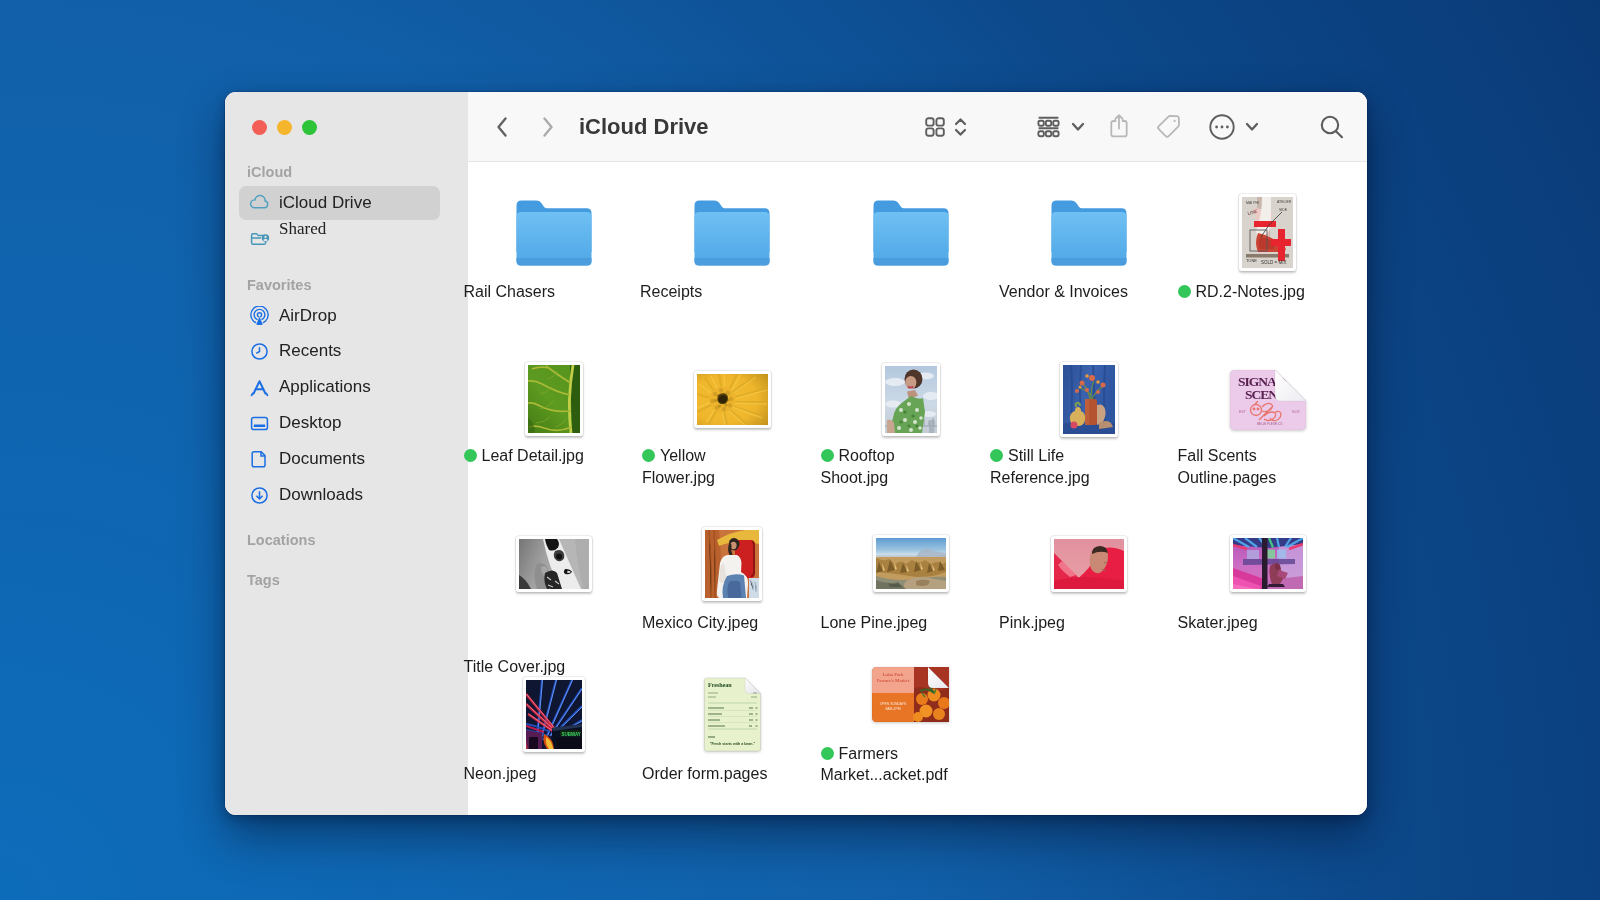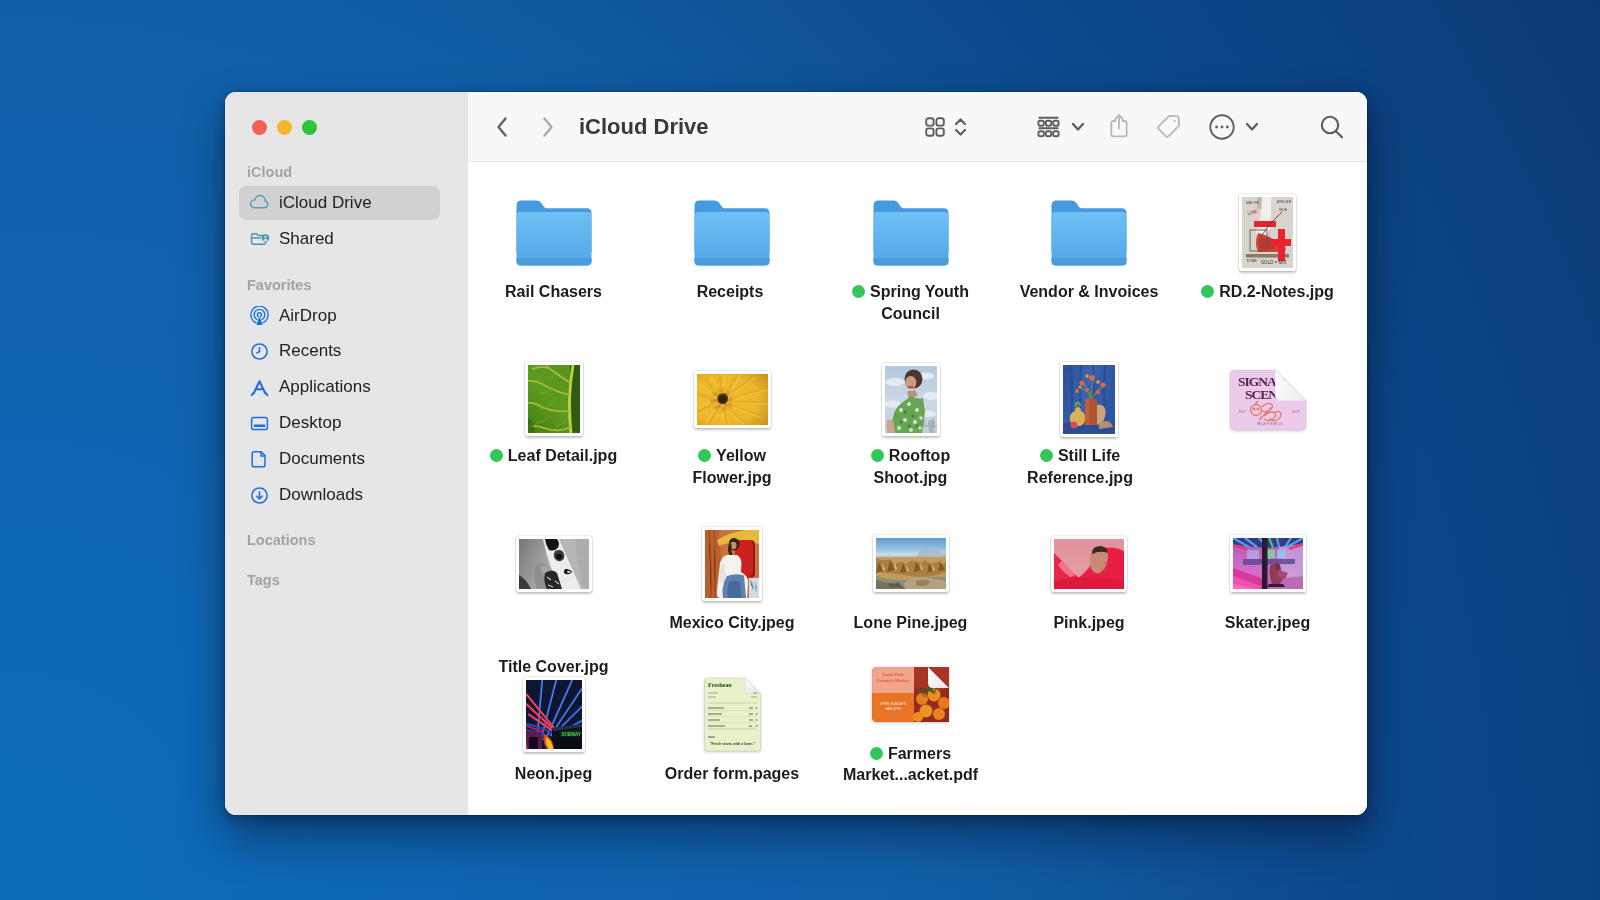--- a/index.html
+++ b/index.html
@@ -12,37 +12,37 @@
   .sidebar{position:absolute;left:0;top:0;width:243px;height:723px;background:#e7e6e6;}
   .tl{position:absolute;top:27.5px;width:15px;height:15px;border-radius:50%;}
   .shead{position:absolute;left:22px;font-size:14.5px;font-weight:bold;color:#a4a3a3;}
   .srow{position:absolute;left:54px;font-size:17px;color:#222;white-space:nowrap;}
   .sicon{position:absolute;left:24px;width:21px;height:21px;}
   .selrect{position:absolute;left:14px;top:94px;width:201px;height:34px;border-radius:7px;background:#d2d1d1;}
   .main{position:absolute;left:243px;top:0;width:899px;height:723px;background:#fff;}
   .toolbar{position:absolute;left:0;top:0;width:899px;height:69px;background:#f9f8f8;border-bottom:1px solid #e6e5e5;}
   .ttl{position:absolute;left:111px;top:22px;font-size:22px;font-weight:bold;color:#383838;}
   .icn{position:absolute;}
-  .lbl{position:absolute;width:180px;text-align:center;font-size:16px;line-height:21.5px;color:#1c1c1c;font-weight:bold;}
+  .lbl{position:absolute;width:180px;text-align:left;font-size:16px;line-height:21.5px;color:#1c1c1c;}
   .dot{display:inline-block;width:13px;height:13px;border-radius:50%;background:#33c759;vertical-align:-1px;margin-right:5px;}
   .ph{background:#fff;border-radius:2.5px;box-shadow:0 0 0 0.5px rgba(0,0,0,.10), 0 1.5px 2.5px rgba(0,0,0,.22);padding:3px;box-sizing:border-box;}
   .doc svg{filter:drop-shadow(0 1px 1.5px rgba(0,0,0,.22));}
   .ph svg{display:block;}
 </style>
 </head>
 <body>
 <div class="window">
   <div class="sidebar">
     <div class="tl" style="left:27px;background:#f35e56;"></div>
     <div class="tl" style="left:52px;background:#f5b62d;"></div>
     <div class="tl" style="left:77px;background:#2dc43a;"></div>
     <div class="shead" style="top:72px;">iCloud</div>
     <div class="selrect"></div>
     <div class="srow" style="top:101px;">iCloud Drive</div>
-    <div class="srow" style="top:137px;">Shared</div>
+    <div class="srow" style="top:127px;font-family:Liberation Serif, serif;">Shared</div>
     <div class="shead" style="top:185px;text-align:center;">Favorites</div>
     <div class="srow" style="top:214px;">AirDrop</div>
     <div class="srow" style="top:249px;">Recents</div>
     <div class="srow" style="top:285px;">Applications</div>
     <div class="srow" style="top:321px;">Desktop</div>
     <div class="srow" style="top:357px;">Documents</div>
     <div class="srow" style="top:393px;">Downloads</div>
     <div class="shead" style="top:440px;">Locations</div>
     <div class="shead" style="top:480px;">Tags</div>
     <svg class="sicon" style="top:101px;" viewBox="0 0 21 21" fill="none" stroke="#51a1c0" stroke-width="1.5">
@@ -158,21 +158,20 @@
         <use href="#folder"></use>
       </svg>
     <div class="lbl" style="left:-4.5px;top:189px;">Rail Chasers</div>
     <svg class="icn" style="left:226px;top:107.5px;" width="76" height="66">
         <use href="#folder"></use>
       </svg>
     <div class="lbl" style="left:172px;top:189px;">Receipts</div>
     <svg class="icn" style="left:404.5px;top:107.5px;" width="76" height="66">
         <use href="#folder"></use>
       </svg>
-    <div class="lbl" style="left:352.5px;top:189px;"><span class="dot"></span>Spring Youth<br>Council</div>
     <svg class="icn" style="left:583px;top:107.5px;" width="76" height="66">
         <use href="#folder"></use>
       </svg>
     <div class="lbl" style="left:531px;top:189px;">Vendor &amp; Invoices</div>
     <div class="ph icn" style="left:771px;top:102px;width:57px;height:77px;">
       <svg width="51" height="71" viewBox="0 0 51 71">
         <rect width="51" height="71" fill="#d8d3cc"></rect>
         <rect x="15" y="0" width="13" height="40" fill="#c9b7ad"></rect>
         <path d="M11 10 q7 26 3 46 l13 0 q-2-24 4-40 z" fill="#eccac5"></path>
         <path d="M20 0 h9 v30 q-5 10-13 12 l-2-8 q6-16 6-34 z" fill="#f2eeea"></path>
@@ -358,20 +357,21 @@
           <circle cx="26" cy="40" r="5.5"></circle>
           <path d="M25 35 q1-3 3-3.5 M32 37 q5-5 9-3 q3 2 0 5 q-4 4-9 2 M34 46 q6-6 11-3 q2 3-2 6 q-5 3-9 0 M29 50 l14-14 M45 42 q5-2 6 2 q0 4-4 6 q-5 2-7-2"></path>
           <circle cx="24" cy="39" r="0.8" fill="#e8756b"></circle>
             <circle cx="28" cy="39" r="0.8" fill="#e8756b"></circle>
         </g>
         <text x="9" y="43" font-size="3.5" fill="#b2648c">EST</text>
         <text x="62" y="43" font-size="3.5" fill="#b2648c">N.09</text>
         <text x="27" y="55" font-size="3" fill="#9b5b80">BELLE FLEUR CO.</text>
       </svg>
     </div>
+    <div class="lbl" style="left:709.5px;top:353px;">Fall Scents<br>Outline.pages</div>
 
     <div class="ph icn" style="left:47.5px;top:443.5px;width:76px;height:56px;">
       <svg width="70" height="50" viewBox="0 0 70 50">
         <defs>
             <linearGradient id="tc" x1="0" y1="0" x2="1" y2="0.3">
           <stop offset="0" stop-color="#767676"></stop>
               <stop offset="0.45" stop-color="#a2a2a2"></stop>
               <stop offset="1" stop-color="#b6b6b6"></stop>
             </linearGradient>
           </defs>

